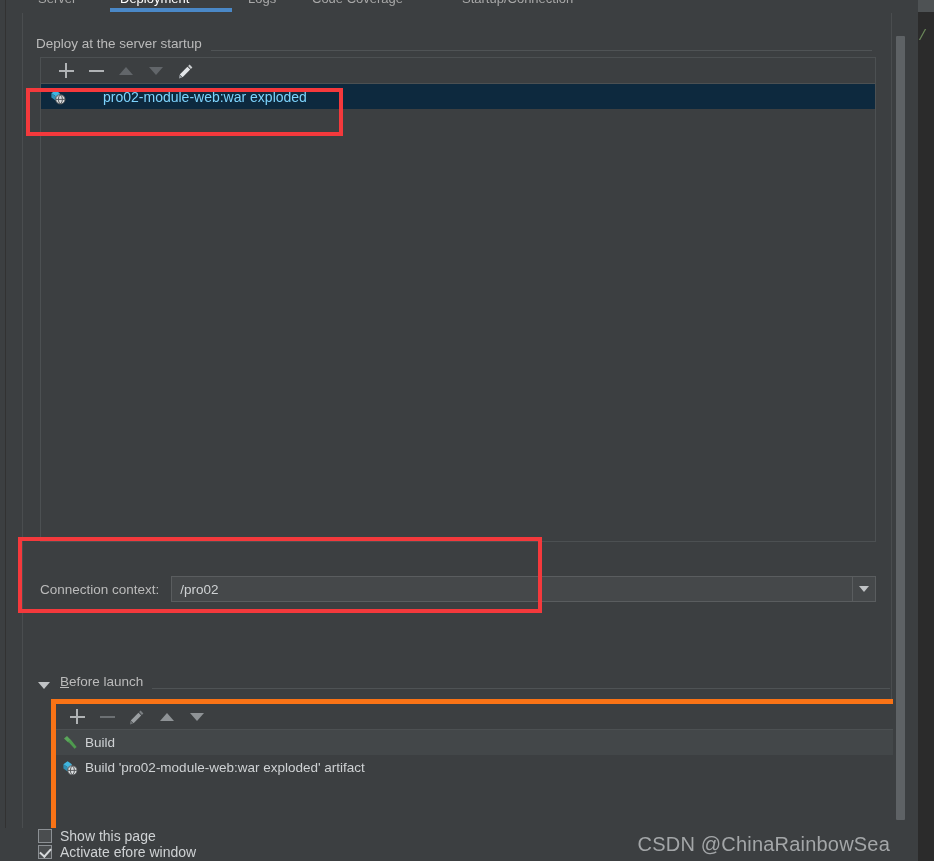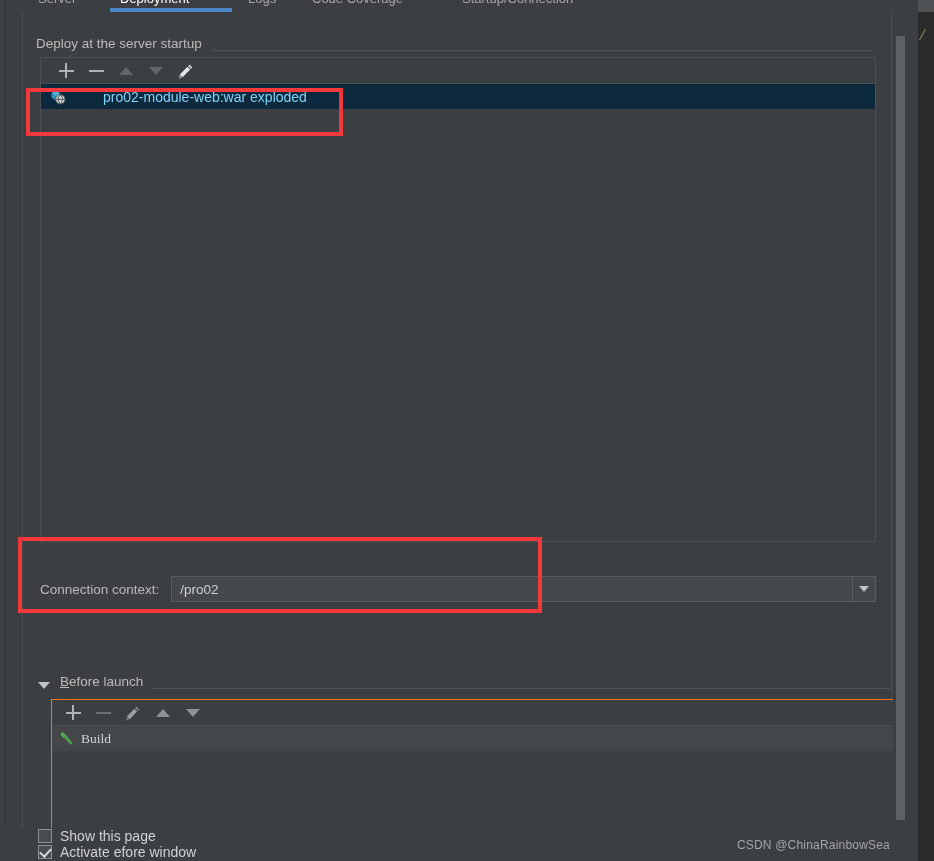--- a/index.html
+++ b/index.html
@@ -263,24 +263,23 @@
     white-space: nowrap;
     padding-right: 9px;
   }
   .bl-title u { text-decoration: underline; }
   .bl-rule { flex: 1; height: 1px; background: #4f5355; }
 
   .bl-box {
     position: absolute;
     left: 28px; top: 686px;
     width: 855px; height: 135px;
-    border: 1px solid #f97316;
-    background: #3c3f41;
-    box-sizing: border-box;
-    font-family: Liberation Serif, serif;
+    border: 5px solid #f97316;
+    background: #3c3f41;
+    box-sizing: border-box;
   }
   .bl-toolbar {
     height: 26px;
     display: flex;
     align-items: center;
     padding-left: 6px;
     box-sizing: border-box;
     border-bottom: 1px solid #4c5052;
   }
   .bl-row {
@@ -334,21 +333,21 @@
     white-space: nowrap;
   }
 
   
   .watermark {
     position: absolute;
     right: 28px; top: 828px;
     height: 33px;
     display: flex;
     align-items: center;
-    font-size: 12px;
+    font-size: 20px;
     color: #a3a6a8;
     white-space: nowrap;
     letter-spacing: 0.2px;
   }
 
   
   .vscroll-track {
     position: absolute;
     left: 893px; top: 13px;
     width: 14px; height: 817px;
@@ -477,20 +476,30 @@
         </div>
 
         <div class="bl-row alt">
           <svg class="ic-hammer" viewBox="0 0 16 16">
             <path d="M2.0 3.4 L5.0 1.0 L9.0 5.2 L6.2 7.4 Z" fill="#5aa65a"></path>
             <path d="M6.0 6.6 L8.6 4.4 L14.6 12.0 L12.6 13.8 Z" fill="#4e9a4e"></path>
           </svg>
           <span class="rlabel">Build</span>
         </div>
 
+        <div class="bl-row">
+          <svg class="ic-artifact" viewBox="0 0 16 16">
+            <path d="M5.6 1.2 L9.8 4.2 L5.6 7.2 L1.4 4.2 Z" fill="#40b6e0"></path>
+            <path d="M1.4 4.2 L5.6 7.2 L5.6 11.6 L1.4 8.6 Z" fill="#2f8fb5"></path>
+            <path d="M9.8 4.2 L5.6 7.2 L5.6 11.6 L9.8 8.6 Z" fill="#6fcdee"></path>
+            <circle cx="10.4" cy="10.4" r="4.7" fill="#d9dcde" stroke="#4a4d4f" stroke-width="0.9"></circle>
+            <path d="M5.9 10.4 h9 M10.4 5.7 a6.4 6.4 0 0 1 0 9.4 M10.4 5.7 a6.4 6.4 0 0 0 0 9.4" stroke="#4a4d4f" stroke-width="0.9" fill="none"></path>
+          </svg>
+          <span class="rlabel">Build 'pro02-module-web:war exploded' artifact</span>
+        </div>
       </div>
     </div>
 
     <div class="vscroll-track"></div>
     <div class="vscroll-thumb"></div>
 
     <div class="bottom-bar">
       <span class="cbwrap">
         <span class="cbox"></span>
         <span class="cblabel">Show this page</span>

